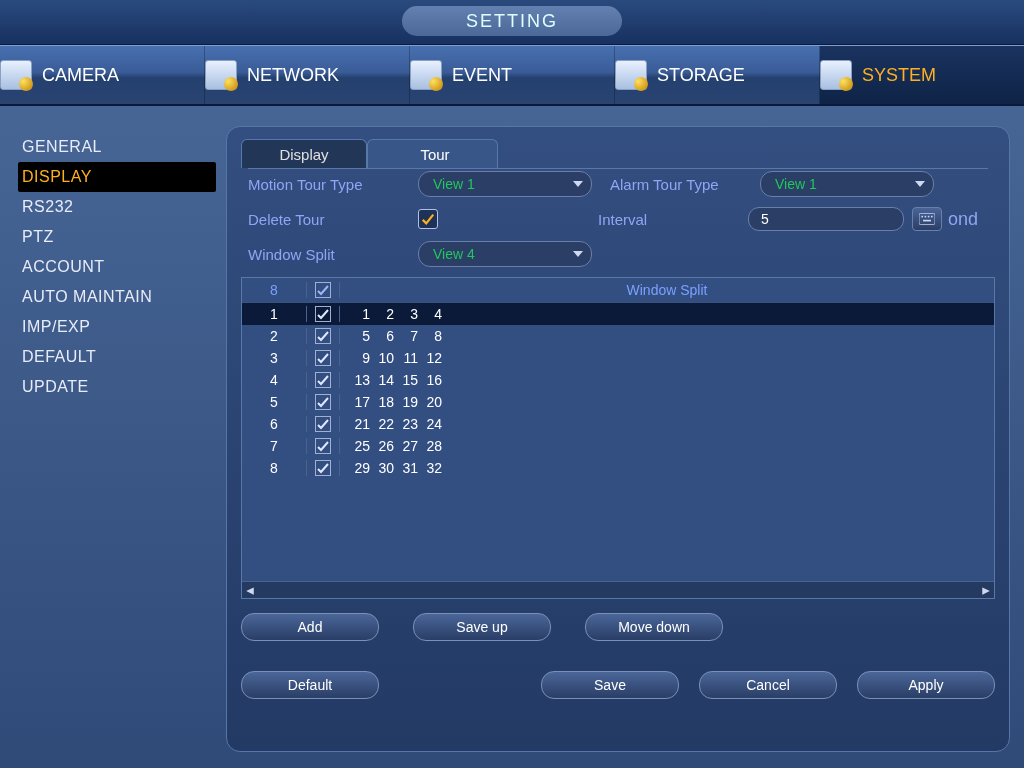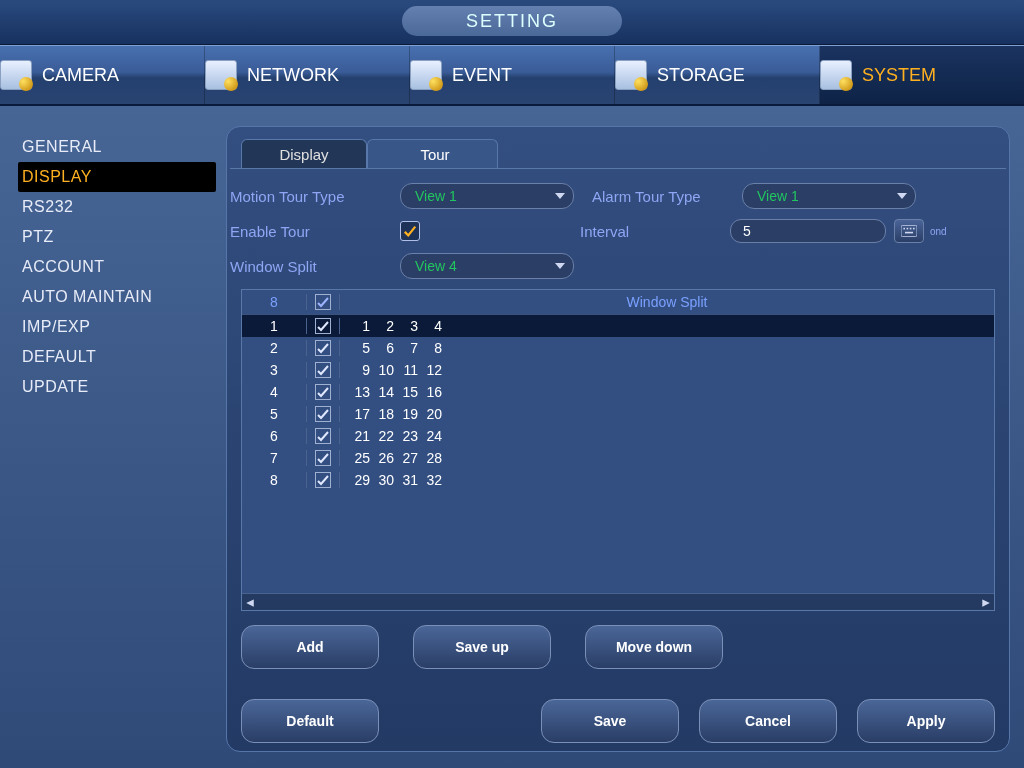--- a/index.html
+++ b/index.html
@@ -12,49 +12,49 @@
 .ribbon .micon{width:30px;height:28px;display:inline-block;background:linear-gradient(#e8f0ff,#a8c0e0);border:1px solid #8aa0c0;border-radius:3px;position:relative;}
 .ribbon .micon::after{content:"";position:absolute;right:-2px;bottom:-2px;width:14px;height:14px;border-radius:50%;background:radial-gradient(circle at 30% 30%,#ffe060,#c08000);}
 .body{display:flex;height:calc(768px - 44px - 58px);}
 .sidebar{width:198px;padding:26px 10px 0 18px;}
 .sidebar .sitem{height:30px;display:flex;align-items:center;padding-left:4px;color:#e8ecf8;font-size:16px;cursor:pointer;letter-spacing:.5px;}
 .sidebar .sitem.active{background:#000;color:#ffb020;border-radius:2px;}
 .panel{flex:1;margin:20px 14px 20px 0;background:linear-gradient(#334e80,#223a64);border:1px solid #5676aa;border-radius:14px;padding:0;position:relative;}
 .subtabs{display:flex;padding:12px 0 0 14px;}
 .subtab{height:28px;min-width:88px;padding:0 18px;display:flex;align-items:center;justify-content:center;font-size:15px;cursor:pointer;background:#223758;color:#e0e0e0;border:1px solid #5878aa;border-bottom:none;border-radius:6px 6px 0 0;margin-right:0;}
 .subtab.active{background:#395688;color:#fff;padding-left:23px;}
-.panel-inner{margin:0 3px;border-top:1px solid #5878aa;padding-top:14px;}
+.panel-inner{margin:0 21px;border-top:1px solid #5878aa;padding-top:2px;}
 .formrow{display:flex;align-items:center;margin-bottom:10px;}
 .lblA{width:170px;color:#8fa6f4;font-size:15px;}
 .lblB{color:#8fa6f4;font-size:15px;margin-left:18px;width:150px;}
 .select{height:24px;min-width:130px;border:1px solid #6a80a8;border-radius:12px;background:#2a3e66;display:inline-flex;align-items:center;padding:0 28px 0 14px;color:#22c55e;position:relative;cursor:pointer;font-size:14px;}
 .select::after{content:"";position:absolute;right:8px;top:50%;transform:translateY(-50%);border-left:5px solid transparent;border-right:5px solid transparent;border-top:6px solid #cfd8f0;}
 .textfield{height:22px;width:130px;border:1px solid #6a80a8;border-radius:11px;background:#2a3e66;color:#fff;padding:0 12px;font-size:14px;display:inline-flex;align-items:center;}
 .chk{width:18px;height:18px;border:1px solid #b0c0e8;border-radius:3px;display:inline-flex;align-items:center;justify-content:center;background:#1e3156;cursor:pointer;}
 .chk svg{width:14px;height:14px;}
 .keyb-btn{width:28px;height:22px;margin-left:8px;border:1px solid #6a80a8;border-radius:4px;background:linear-gradient(#4a6498,#2a3e66);display:inline-flex;align-items:center;justify-content:center;cursor:pointer;}
 .keyb-btn svg{width:16px;height:12px;}
-.unit{color:#8fa6f4;margin-left:6px;font-size:10px;text-align:right;}
+.unit{color:#8fa6f4;margin-left:6px;font-size:18px;text-align:right;}
 .grid{margin:8px 14px 0 14px;border:1px solid #5878aa;height:320px;display:flex;flex-direction:column;background:#334e80;}
 .grid-head{display:flex;height:24px;align-items:center;color:#7aa0ff;font-size:14px;border-bottom:1px solid #3a527e;}
 .col-idx{width:64px;text-align:center;border-right:1px solid #4a628e;}
 .col-chk{width:32px;display:flex;align-items:center;justify-content:center;border-right:1px solid #4a628e;}
 .col-rest{flex:1;text-align:center;}
 .grid-body{flex:1;overflow:hidden;}
 .grow{display:flex;height:22px;align-items:center;font-size:14px;color:#fff;}
 .grow.sel{background:#0a1a38;}
 .grow .cells{display:flex;gap:4px;padding-left:10px;}
 .grow .cell{width:20px;text-align:right;}
 .hscroll{height:16px;background:#243a60;border-top:1px solid #4a628e;position:relative;display:flex;align-items:center;}
 .hscroll .arrow{width:16px;height:16px;display:flex;align-items:center;justify-content:center;color:#cfd8f0;cursor:pointer;}
 .hscroll .track{flex:1;height:12px;}
 .btnrow{display:flex;gap:34px;padding:14px 14px 0 14px;}
 .footrow{display:flex;padding:30px 14px 18px 14px;gap:20px;}
 .footrow .spacer{flex:1;}
-.btn{height:26px;min-width:100px;border:1px solid #7a90b8;border-radius:13px;background:linear-gradient(#4a6698,#2a3e66);display:flex;align-items:center;justify-content:center;color:#fff;font-size:14px;cursor:pointer;padding:8px 18px;font-weight:bold;}
+.btn{height:26px;min-width:100px;border:1px solid #7a90b8;border-radius:13px;background:linear-gradient(#4a6698,#2a3e66);display:flex;align-items:center;justify-content:center;color:#fff;font-size:14px;cursor:pointer;padding:0 18px;}
 .small-chk{width:14px;height:14px;border:1px solid #a0b0d0;background:transparent;display:inline-flex;align-items:center;justify-content:center;}
 .small-chk svg{width:12px;height:12px;}
 </style>
 </head>
 <body>
 
 <div class="top-header">
   <div class="title-pill">SETTING</div>
 </div>
 
@@ -102,21 +102,21 @@
     <div class="panel-inner">
 
       <div class="formrow">
         <span class="lblA">Motion Tour Type</span>
         <span class="select">View 1</span>
         <span class="lblB">Alarm Tour Type</span>
         <span class="select">View 1</span>
       </div>
 
       <div class="formrow">
-        <span class="lblA">Enable Tour</span>
+        <span class="lblA">Delete Tour</span>
         <span class="chk">
           <svg viewBox="0 0 16 16">
               <polyline points="2,9 6,13 14,3" fill="none" stroke="#ffb020" stroke-width="2.5"></polyline>
             </svg>
         </span>
         <span class="lblB" style="margin-left:160px">Interval</span>
         <span class="textfield">5</span>
         <span class="keyb-btn">
           <svg viewBox="0 0 20 14">
               <rect x="0" y="0" width="20" height="14" rx="2" fill="none" stroke="#cfd8f0" stroke-width="1"></rect>

